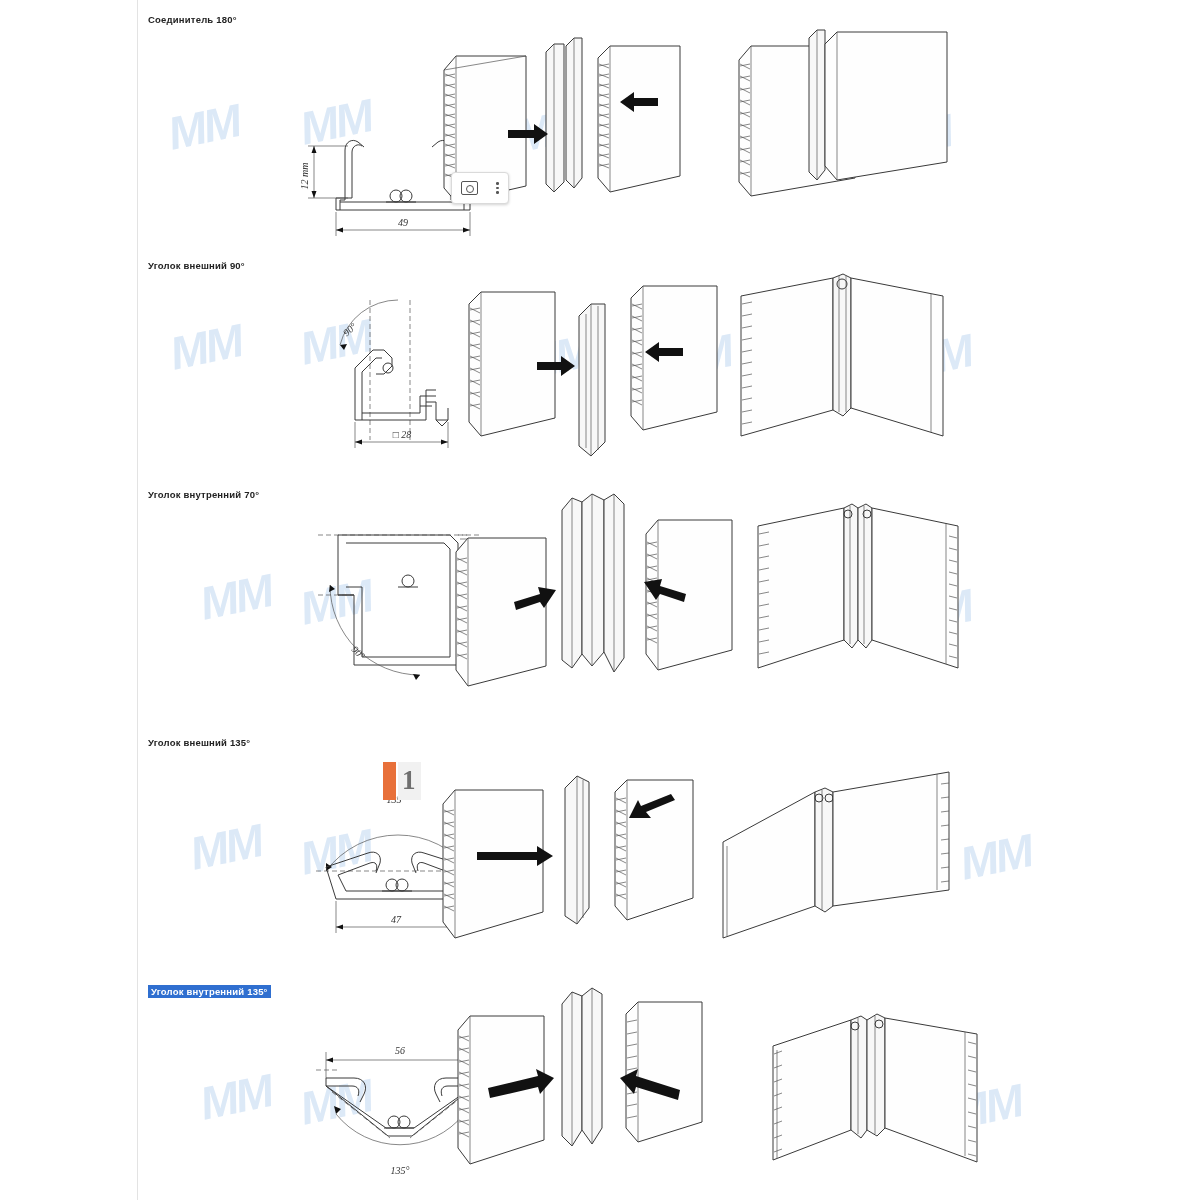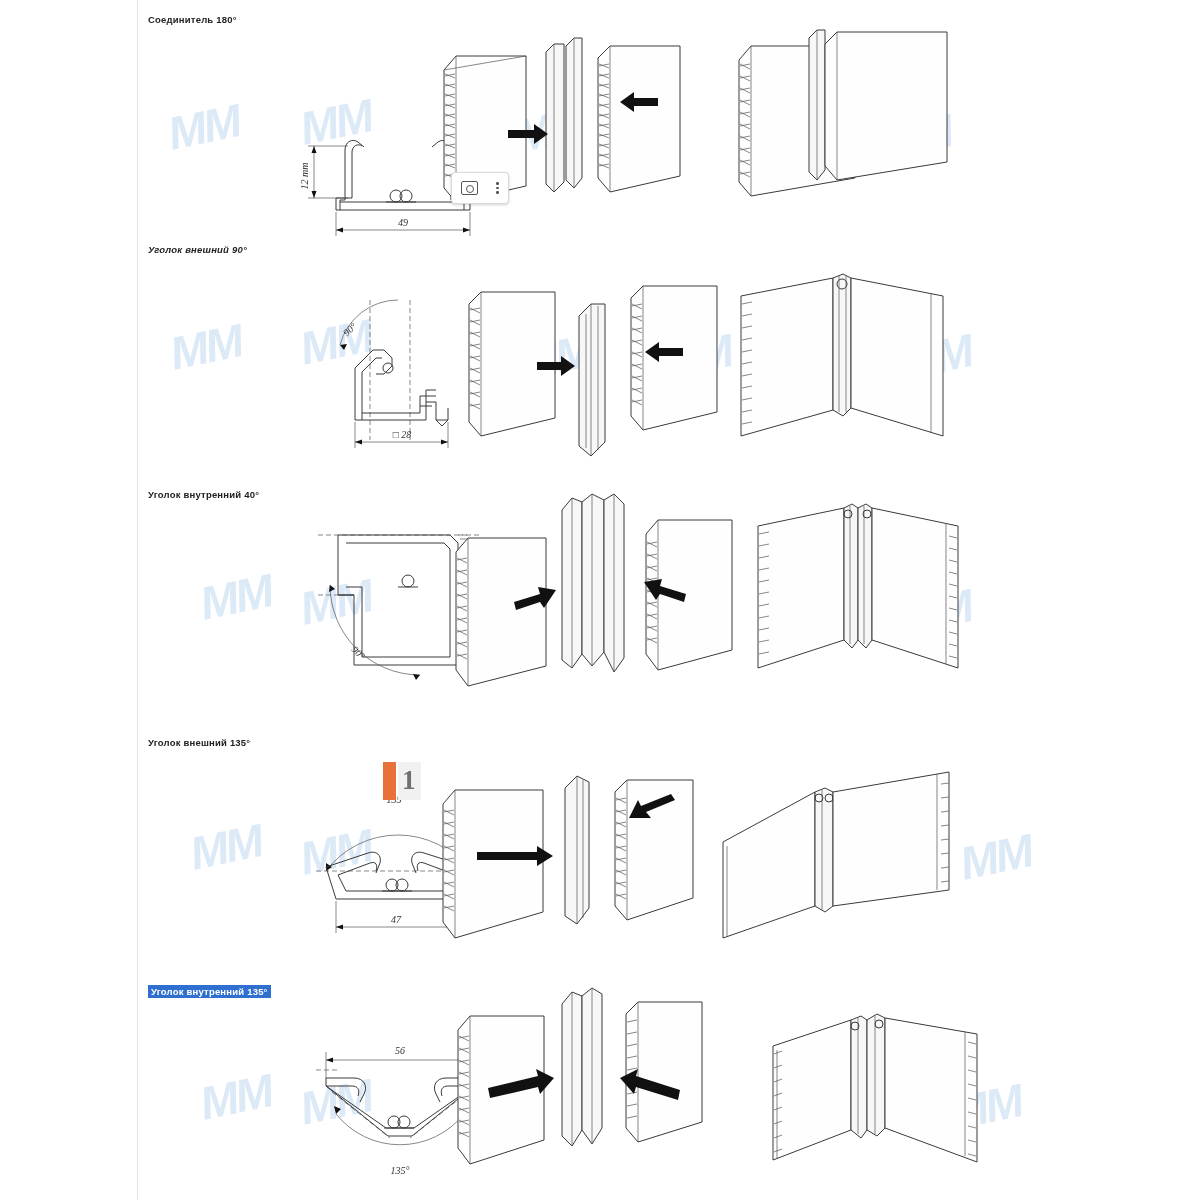--- a/index.html
+++ b/index.html
@@ -143,21 +143,21 @@
         <path d="M15 44 l10 5 M15 56 l10 5 M15 68 l10 5 M15 80 l10 5 M15 92 l10 5 M15 104 l10 5 M15 116 l10 5 M15 128 l10 5 M15 140 l10 5 M15 152 l10 5"></path>
       </g>
       <path class="panel-edge" d="M84 18 L92 10 L100 10 L100 150 L92 160 L84 152 Z"></path>
       <path class="ln-t" d="M92 10 L92 160"></path>
       <path class="panel" d="M100 24 L112 12 L222 12 L222 142 L112 160 L100 146 Z"></path>
       <path class="ln-t" d="M112 12 L112 160"></path>
     </svg>
   </div>
 
   <div class="row" style="top:240px;height:240px;">
-    <div class="row-label" style="left:148px;top:4px;font-style:italic;">Уголок внешний 90°</div>
+    <div class="row-label" style="left:148px;top:20px;">Уголок внешний 90°</div>
 
     <svg width="360" height="190" style="position:absolute;left:140px;top:30px;">
 
       <path class="dash" d="M230 30 L230 170"></path>
       <path class="dash" d="M270 30 L270 170"></path>
       <path class="ln-t" d="M200 75 A60 60 0 0 1 258 30"></path>
       <path class="arrow" d="M200 75 l7 -1 l-3 6 z"></path>
       <text class="dim" x="212" y="62" transform="rotate(-42 212 62)" text-anchor="middle">90°</text>
 
       <path class="ln" d="M215 150 L215 98 L233 80 L244 80 L252 88 L252 96 L244 104 L236 104"></path>
@@ -209,21 +209,21 @@
       <path class="panel-edge" d="M108 18 L118 14 L126 18 L126 148 L118 156 L108 150 Z"></path>
       <path class="ln-t" d="M114 16 L114 152"></path>
       <path class="ln-t" d="M121 16 L121 152"></path>
       <circle class="ln" cx="117" cy="24" r="5"></circle>
       <path class="panel" d="M126 18 L218 36 L218 176 L126 148 Z"></path>
       <path class="ln-t" d="M206 34 L206 172"></path>
     </svg>
   </div>
 
   <div class="row" style="top:480px;height:240px;">
-    <div class="row-label" style="left:148px;top:9px;">Уголок внутренний 40°</div>
+    <div class="row-label" style="left:148px;top:9px;">Уголок внутренний 70°</div>
 
     <svg width="360" height="190" style="position:absolute;left:140px;top:25px;">
       <path class="ln" d="M198 30 L310 30 L318 38 L318 160 L214 160 L214 90 L198 90 Z" fill="#fff"></path>
       <path class="ln" d="M206 38 L304 38 L310 44 L310 152 L222 152 L222 82 L206 82"></path>
       <path class="ln" d="M198 90 L214 90"></path>
       <circle class="ln" cx="268" cy="76" r="6"></circle>
       <path class="ln" d="M258 82 L278 82"></path>
       <path class="dash" d="M178 30 L330 30"></path>
       <path class="dash" d="M178 90 L214 90"></path>
       <path class="dash" d="M318 30 L340 30"></path>

